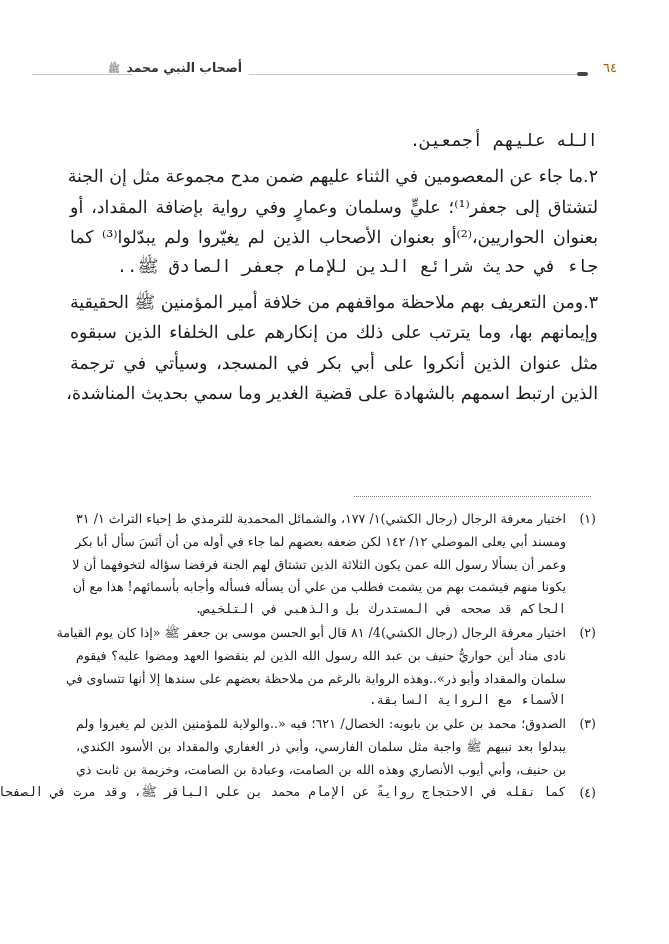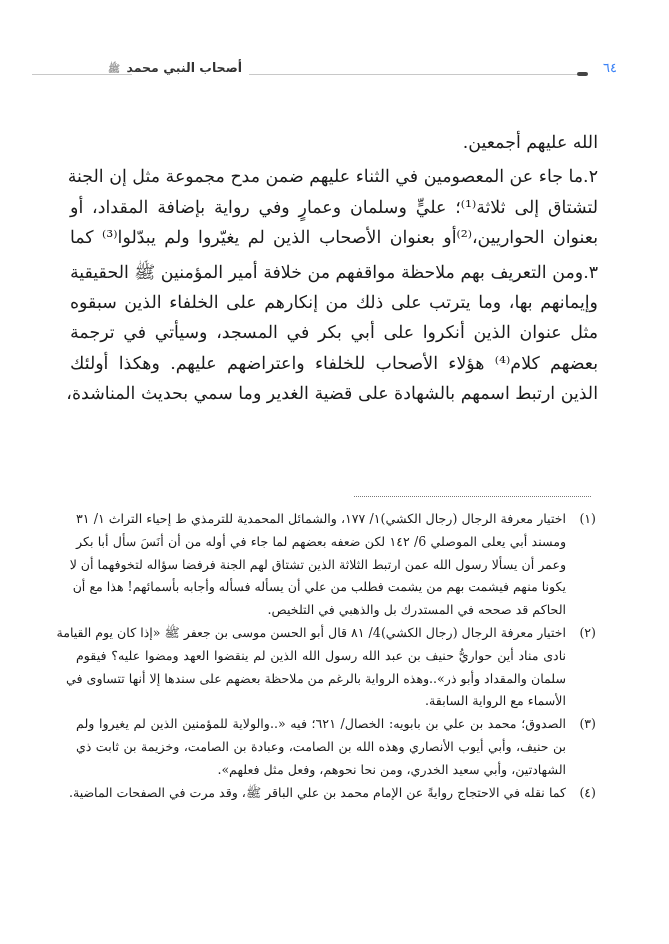--- a/index.html
+++ b/index.html
@@ -3,25 +3,25 @@
 <meta charset="utf-8">
 <style>
   html, body { margin: 0; padding: 0; background: #ffffff; }
   body { width: 669px; height: 944px; position: relative; overflow: hidden; font-family: "DejaVu Serif", "Liberation Serif", serif; color: #1a1a1a; }
   .header { position: absolute; top: 60px; left: 10px; width: 669px; height: 30px; margin-left: 22px; }
   .hline-left { position: absolute; left: 0; top: 14px; width: 100px; height: 1px; background: #c8c8c8; }
   .hline-right { position: absolute; left: 217px; top: 14px; width: 333px; height: 1px; background: #c8c8c8; }
   .hdash { position: absolute; left: 545px; top: 12px; width: 11px; height: 4px; background: #444; border-radius: 2px; }
   .page-title { position: absolute; left: 108px; top: 0px; width: 102px; text-align: center; direction: rtl; font-family: "DejaVu Sans", sans-serif; font-weight: bold; font-size: 12.5px; color: #333; white-space: nowrap; }
   .page-title .honor { color: #999; font-size: 10px; margin-right: 2px; }
-  .page-number { position: absolute; left: 571px; top: 0px; font-family: Liberation Sans, sans-serif; font-size: 13px; color: #3b82f6; direction: rtl; }
+  .page-number { position: absolute; left: 571px; top: 0px; font-family: Liberation Sans, sans-serif; font-size: 13px; color: #a16207; direction: rtl; }
   .main { position: absolute; top: 127px; left: 70px; width: 528px; direction: rtl; text-align: justify; font-size: 17.4px; line-height: 30.4px; }
   .main p { margin: 0; }
   .line { display: block; text-align-last: justify; white-space: nowrap; }
-  .line.last { text-align-last: right; }
+  .line.last { text-align-last: right; font-family: Liberation Mono, monospace; }
   .para { margin-bottom: 4px !important; }
   .sep { position: absolute; top: 496px; left: 354px; width: 237px; height: 0; border-top: 1.5px dotted #777; }
   .footnotes { position: absolute; top: 508px; left: 76px; width: 520px; direction: rtl; font-size: 12.6px; line-height: 22.8px; }
   .fn { margin: 0 0 0 0; position: relative; padding-right: 30px; }
   .fn-num { position: absolute; right: 0; top: 0; }
   .fn .line { white-space: nowrap; }
 </style>
 </head>
 <body>
 
@@ -32,53 +32,53 @@
   <div class="hdash"></div>
   <div class="page-number">٦٤</div>
 </div>
 
 <div class="main">
   <p class="para">
     <span class="line last">الله عليهم أجمعين.</span>
   </p>
   <p class="para">
     <span class="line">٢.ما جاء عن المعصومين في الثناء عليهم ضمن مدح مجموعة مثل إن الجنة</span>
-    <span class="line">لتشتاق إلى ثلاثة⁽¹⁾؛ عليٍّ وسلمان وعمارٍ وفي رواية بإضافة المقداد، أو</span>
+    <span class="line">لتشتاق إلى جعفر⁽¹⁾؛ عليٍّ وسلمان وعمارٍ وفي رواية بإضافة المقداد، أو</span>
     <span class="line">بعنوان الحواريين،⁽²⁾أو بعنوان الأصحاب الذين لم يغيّروا ولم يبدّلوا⁽³⁾ كما</span>
+    <span class="line last">جاء في حديث شرائع الدين للإمام جعفر الصادق ﷺ..</span>
   </p>
   <p class="para">
     <span class="line">٣.ومن التعريف بهم ملاحظة مواقفهم من خلافة أمير المؤمنين ﷺ الحقيقية</span>
     <span class="line">وإيمانهم بها، وما يترتب على ذلك من إنكارهم على الخلفاء الذين سبقوه</span>
     <span class="line">مثل عنوان الذين أنكروا على أبي بكر في المسجد، وسيأتي في ترجمة</span>
-    <span class="line">بعضهم كلام⁽⁴⁾ هؤلاء الأصحاب للخلفاء واعتراضهم عليهم. وهكذا أولئك</span>
     <span class="line">الذين ارتبط اسمهم بالشهادة على قضية الغدير وما سمي بحديث المناشدة،</span>
   </p>
 </div>
 
 <div class="sep"></div>
 
 <div class="footnotes">
   <div class="fn">
     <span class="fn-num">(١)</span>
     <span class="line">اختيار معرفة الرجال (رجال الكشي)١/ ١٧٧، والشمائل المحمدية للترمذي ط إحياء التراث ١/ ٣١</span>
-    <span class="line">ومسند أبي يعلى الموصلي 6/ ١٤٢ لكن ضعفه بعضهم لما جاء في أوله من أن أنَسَ سأل أبا بكر</span>
-    <span class="line">وعمر أن يسألا رسول الله عمن ارتبط الثلاثة الذين تشتاق لهم الجنة فرفضا سؤاله لتخوفهما أن لا</span>
+    <span class="line">ومسند أبي يعلى الموصلي ١٢/ ١٤٢ لكن ضعفه بعضهم لما جاء في أوله من أن أنَسَ سأل أبا بكر</span>
+    <span class="line">وعمر أن يسألا رسول الله عمن يكون الثلاثة الذين تشتاق لهم الجنة فرفضا سؤاله لتخوفهما أن لا</span>
     <span class="line">يكونا منهم فيشمت بهم من يشمت فطلب من علي أن يسأله فسأله وأجابه بأسمائهم! هذا مع أن</span>
     <span class="line last">الحاكم قد صححه في المستدرك بل والذهبي في التلخيص.</span>
   </div>
   <div class="fn">
     <span class="fn-num">(٢)</span>
     <span class="line">اختيار معرفة الرجال (رجال الكشي)4/ ٨١ قال أبو الحسن موسى بن جعفر ﷺ «إذا كان يوم القيامة</span>
     <span class="line">نادى مناد أين حواريُّ حنيف بن عبد الله رسول الله الذين لم ينقضوا العهد ومضوا عليه؟ فيقوم</span>
     <span class="line">سلمان والمقداد وأبو ذر»..وهذه الرواية بالرغم من ملاحظة بعضهم على سندها إلا أنها تتساوى في</span>
     <span class="line last">الأسماء مع الرواية السابقة.</span>
   </div>
   <div class="fn">
     <span class="fn-num">(٣)</span>
     <span class="line">الصدوق؛ محمد بن علي بن بابويه: الخصال/ ٦٢١؛ فيه «..والولاية للمؤمنين الذين لم يغيروا ولم</span>
+    <span class="line">يبدلوا بعد نبيهم ﷺ واجبة مثل سلمان الفارسي، وأبي ذر الغفاري والمقداد بن الأسود الكندي،</span>
     <span class="line">بن حنيف، وأبي أيوب الأنصاري وهذه الله بن الصامت، وعبادة بن الصامت، وخزيمة بن ثابت ذي</span>
-    <span class="line last">الشهادتين، وأبي سعيد الخدري، ومن نحا نحوهم، وفعل مثل فعلهم».</span>
   </div>
   <div class="fn">
     <span class="fn-num">(٤)</span>
     <span class="line last">كما نقله في الاحتجاج روايةً عن الإمام محمد بن علي الباقر ﷺ، وقد مرت في الصفحات الماضية.</span>
   </div>
 </div>
 
 </body></html>

